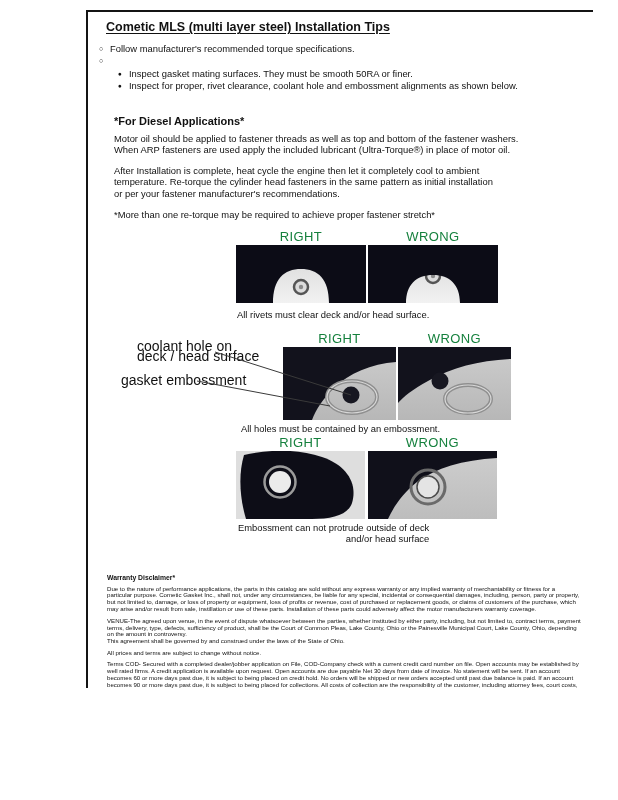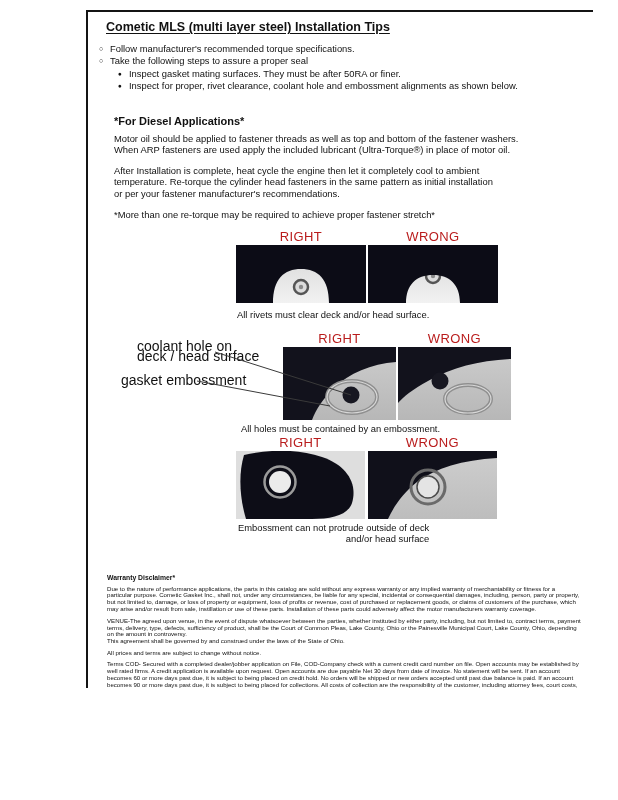--- a/index.html
+++ b/index.html
@@ -19,21 +19,21 @@
   .bm{width:11px;flex:none;font-size:7px;}
   .bm.filled{font-size:6.5px;}
   .sub{margin-left:19px;}
 
   .diesel-h{left:114px;top:115px;font-size:11px;font-weight:bold;}
   .para{width:470px;font-size:9.4px;line-height:11.3px;}
   .p1{left:114px;top:133px;}
   .p2{left:114px;top:165px;}
   .note{left:114px;top:209px;font-size:9.4px;}
 
-  .colhead{position:absolute;text-align:center;font-size:13px;letter-spacing:0.4px;color:#b91c1c;}
+  .colhead{position:absolute;text-align:center;font-size:13px;letter-spacing:0.4px;color:#15803d;}
   .c-r1l{left:236px;top:229px;width:130px}.c-r1r{left:368px;top:229px;width:130px}
   .c-r2l{left:283px;top:331px;width:113px}.c-r2r{left:398px;top:331px;width:113px}
   .c-r3l{left:236px;top:435px;width:129px}.c-r3r{left:368px;top:435px;width:129px}
 
   .panel{position:absolute;}
   .panel svg{display:block;width:100%;height:100%;}
   .p-r1l{left:236px;top:245px;width:130px;height:58px}
   .p-r1r{left:368px;top:245px;width:130px;height:58px}
   .p-r2l{left:283px;top:347px;width:113px;height:73px}
   .p-r2r{left:398px;top:347px;width:113px;height:73px}
@@ -67,25 +67,24 @@
 
   <h1 class="abs title">Cometic MLS (multi layer steel) Installation Tips</h1>
 
   <div class="abs bullets">
     <div class="brow">
       <span class="bm">○</span>
       <span>Follow manufacturer's recommended torque specifications.</span>
     </div>
     <div class="brow">
       <span class="bm">○</span>
-      <span>Take the following steps to assure a proper seal</span>
     </div>
     <div class="brow sub">
       <span class="bm filled">●</span>
-      <span>Inspect gasket mating surfaces.  They must be after 50RA or finer.</span>
+      <span>Inspect gasket mating surfaces.  They must be smooth 50RA or finer.</span>
     </div>
     <div class="brow sub">
       <span class="bm filled">●</span>
       <span>Inspect for proper, rivet clearance, coolant hole and embossment alignments as shown below.</span>
     </div>
   </div>
 
   <div class="abs diesel-h">*For Diesel Applications*</div>
   <div class="abs para p1 preline">Motor oil should be applied to fastener threads as well as top and bottom of the fastener washers.
 When ARP fasteners are used apply the included lubricant (Ultra-Torque®) in place of motor oil.</div>

